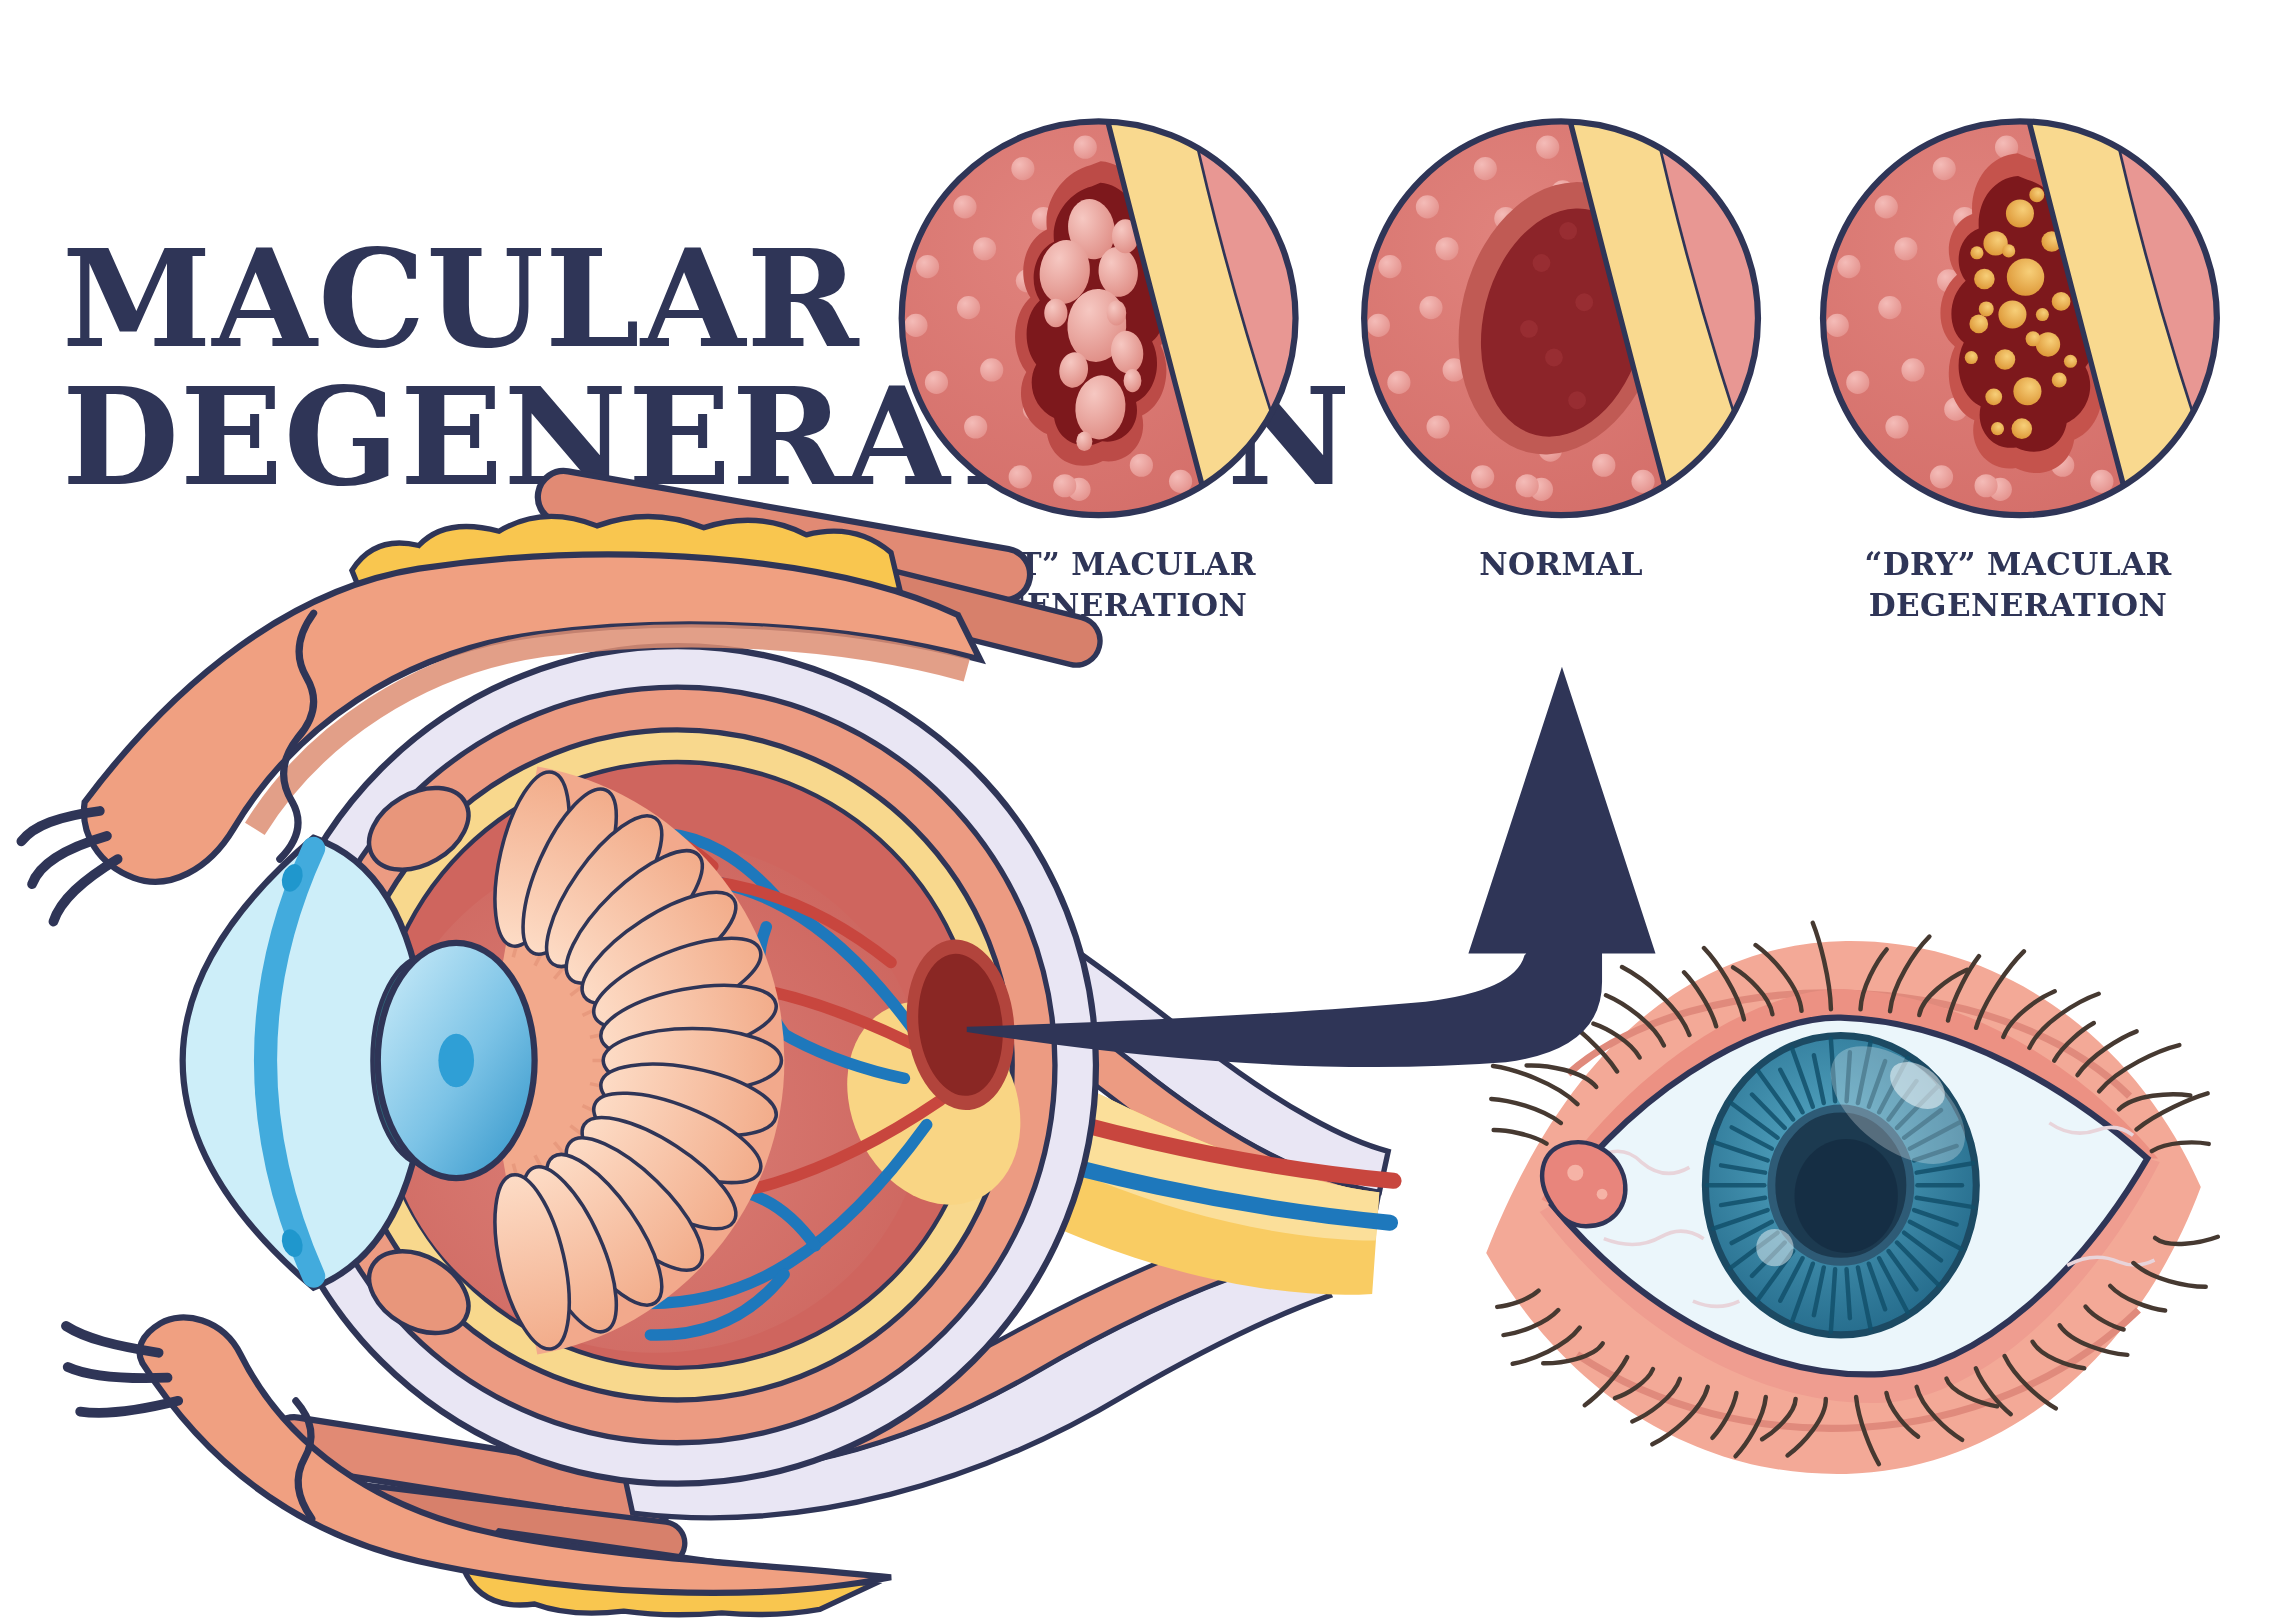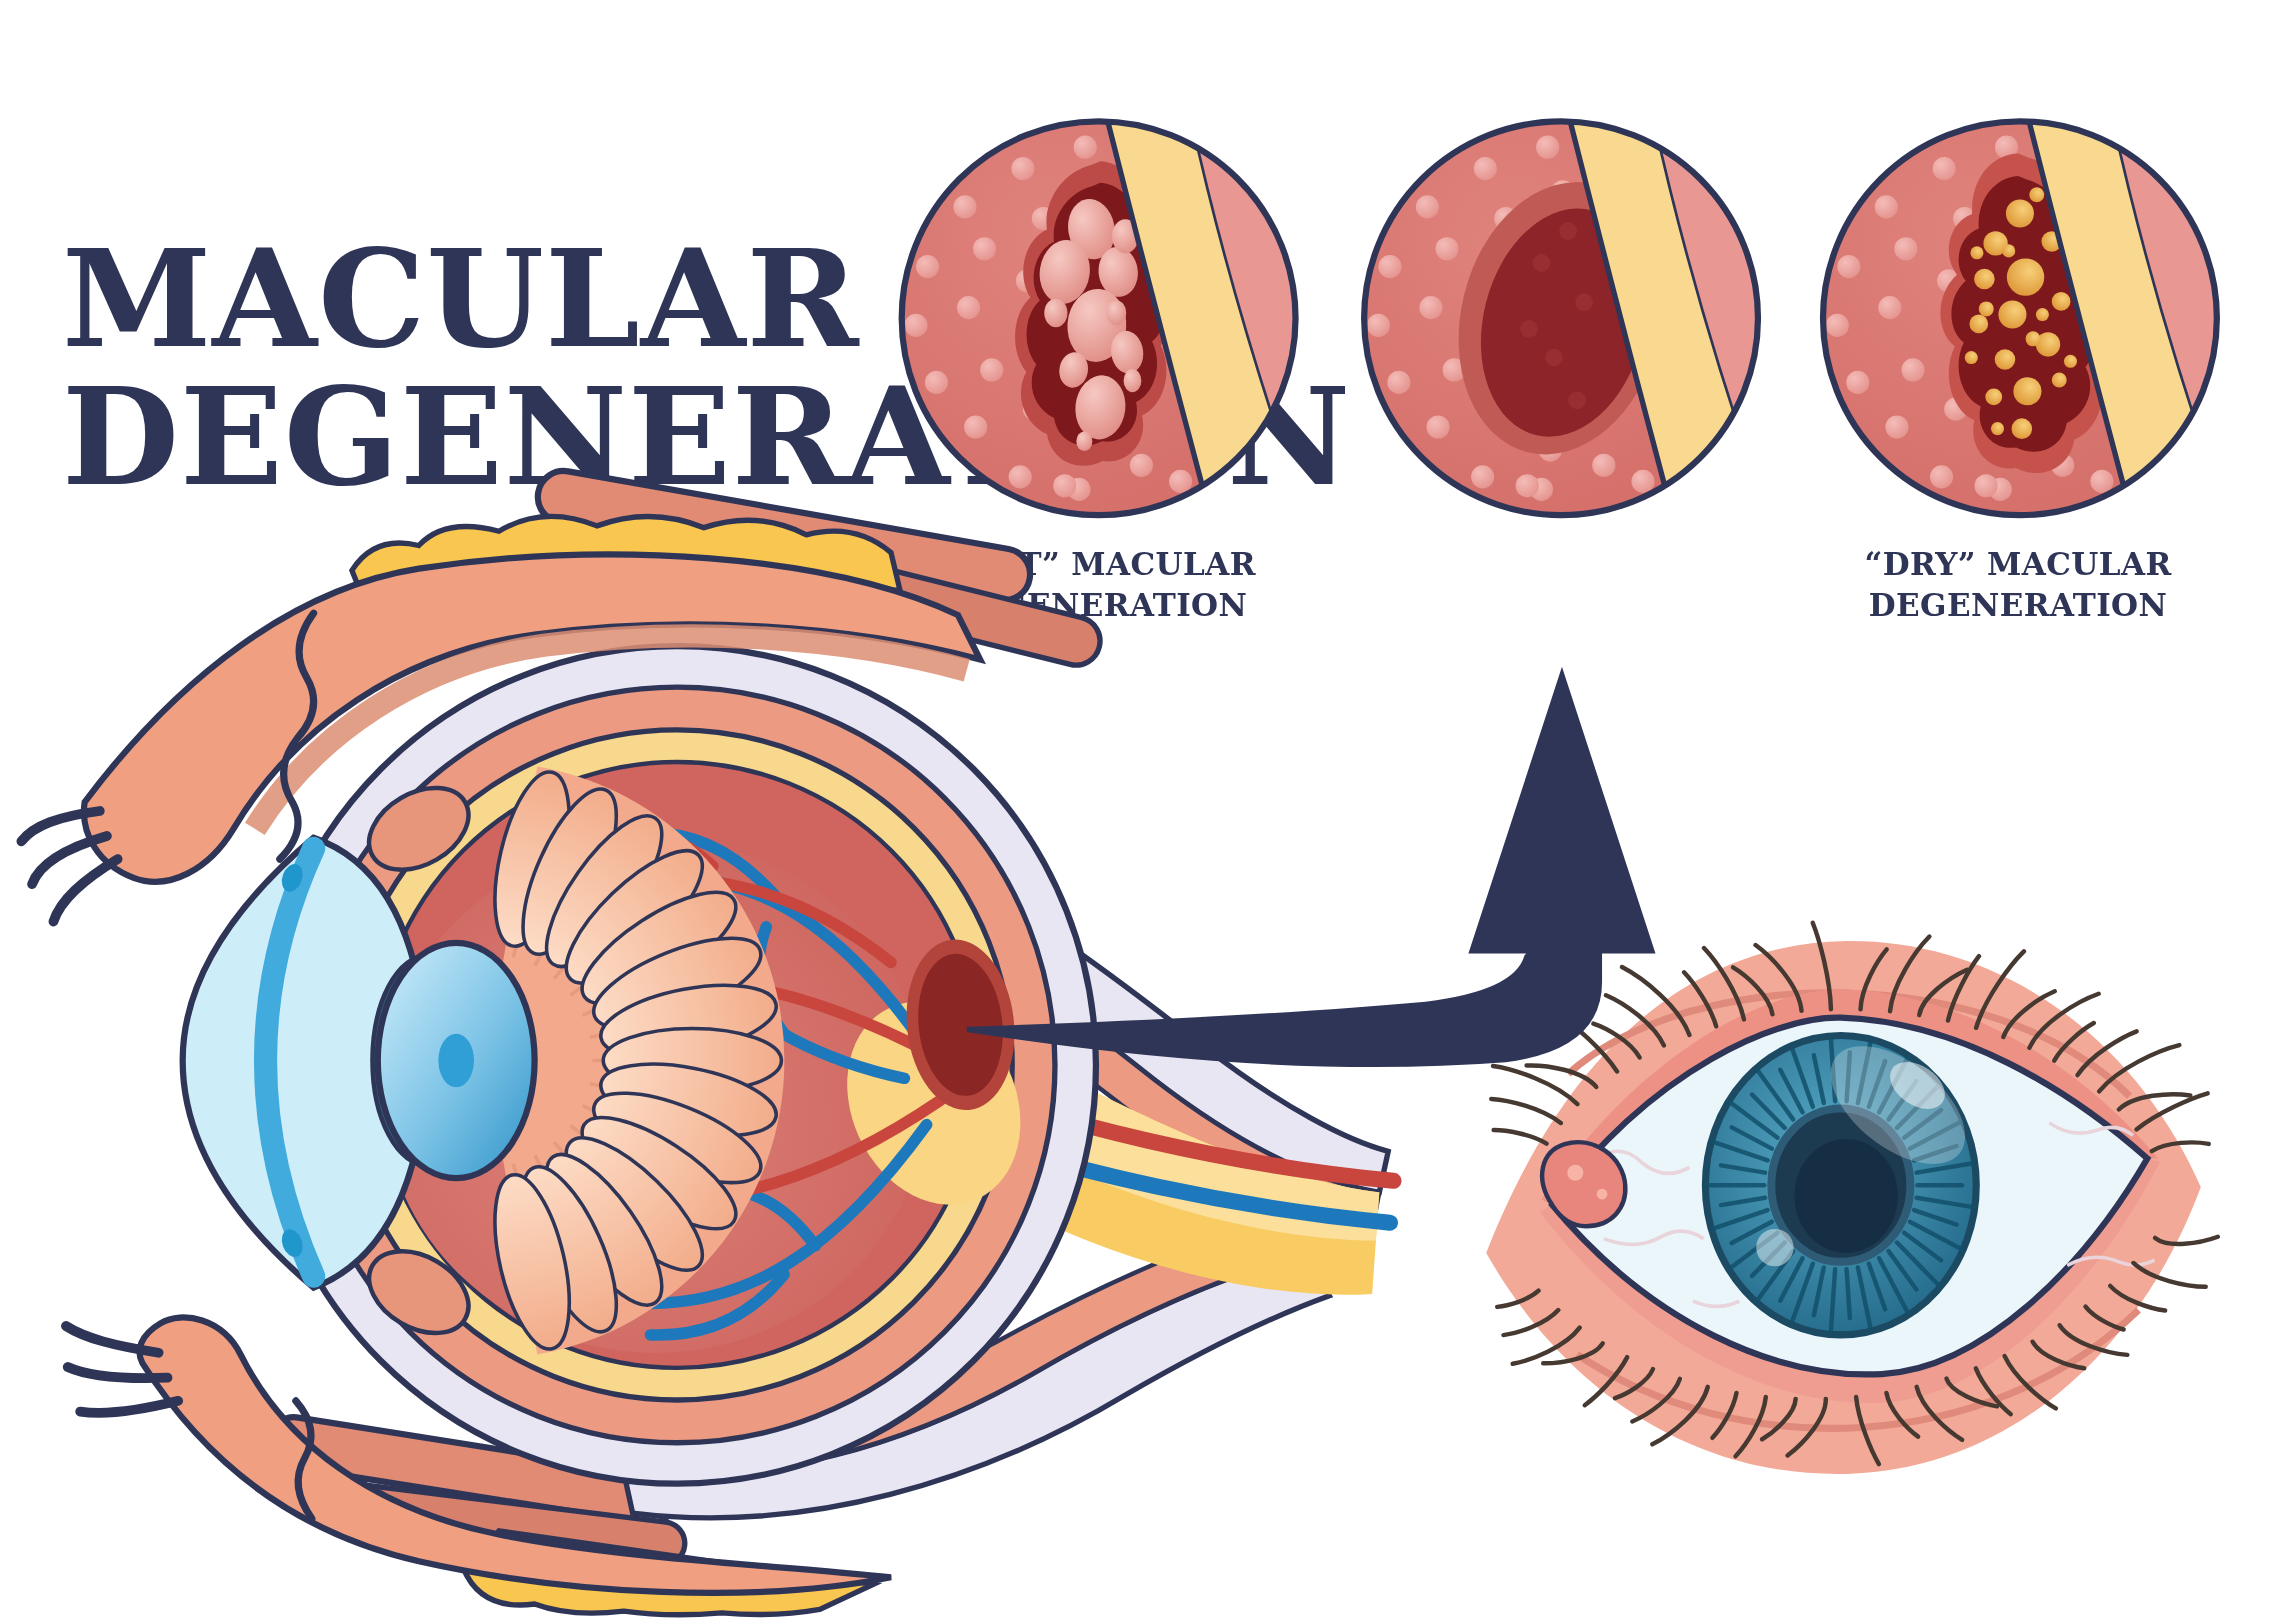--- a/index.html
+++ b/index.html
@@ -20,20 +20,24 @@
 <div class="page">
 
   <div class="title">
     <div>MACULAR</div>
     <div>DEGENERATION</div>
   </div>
 
   <div class="inset-label lbl-wet">
     <div>“WET” MACULAR</div>
     <div>DEGENERATION</div>
+  </div>
+  <div class="inset-label lbl-normal">
+    <div>NORMAL</div>
+    <div></div>
   </div>
   <div class="inset-label lbl-dry">
     <div>“DRY” MACULAR</div>
     <div>DEGENERATION</div>
   </div>
 
   <svg class="scene" width="2281" height="1622" viewBox="0 0 2560 1820">
     <defs>
       <clipPath id="cClip" clipPathUnits="userSpaceOnUse">
           <circle cx="0" cy="0" r="221"></circle>

